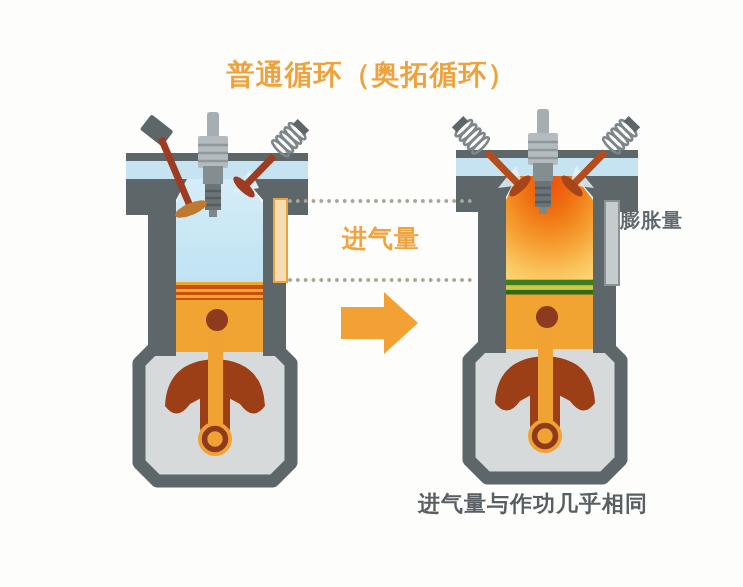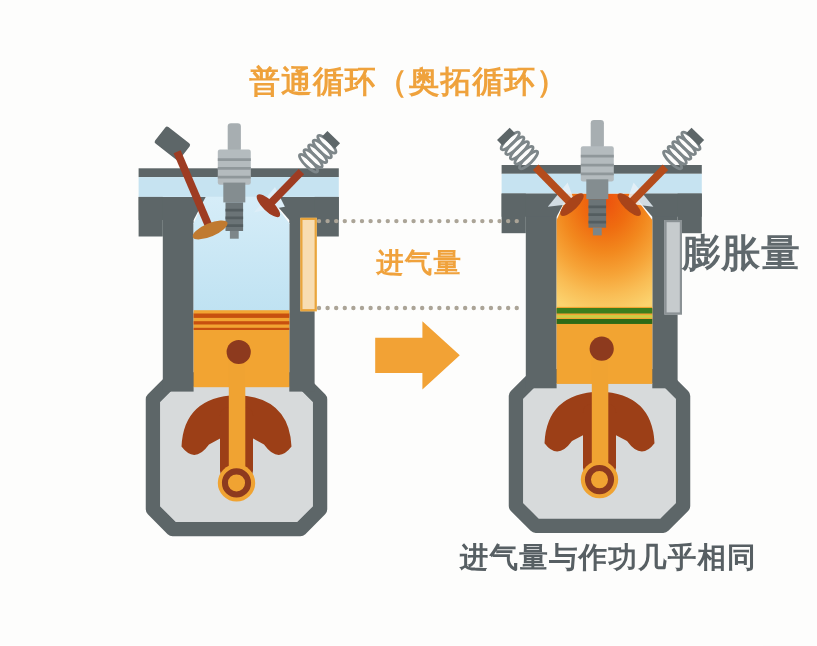--- a/index.html
+++ b/index.html
@@ -10,24 +10,24 @@
   }
   .abs{position:absolute;}
   #title{
     left:0;top:56px;width:743px;text-align:center;
     font-size:28px;font-weight:bold;color:#efa23c;letter-spacing:1px;
   }
   #intake-label{
     left:342px;top:222px;font-size:25px;font-weight:bold;color:#f0a23c;letter-spacing:1px;
   }
   #expansion-label{
-    left:620px;top:207px;font-size:35px;font-weight:bold;color:#5f686c;letter-spacing:1px;
+    left:620px;top:207px;font-size:20px;font-weight:bold;color:#5f686c;letter-spacing:1px;
   }
   #caption{
-    left:418px;top:489px;font-size:26px;font-weight:bold;color:#575f63;letter-spacing:1px;
+    left:418px;top:489px;font-size:22px;font-weight:bold;color:#575f63;letter-spacing:1px;
   }
   .dotted{height:0;border-top:4px dotted #aba497;}
   #dotted-top{left:288px;top:199px;width:184px;}
   #dotted-bottom{left:288px;top:278px;width:184px;}
   #intake-bar{
     left:273px;top:198px;width:11px;height:81px;
     background:#f8ddb2;border:2px solid #e9a53c;
   }
   #expansion-bar{
     left:604px;top:200px;width:12px;height:82px;

